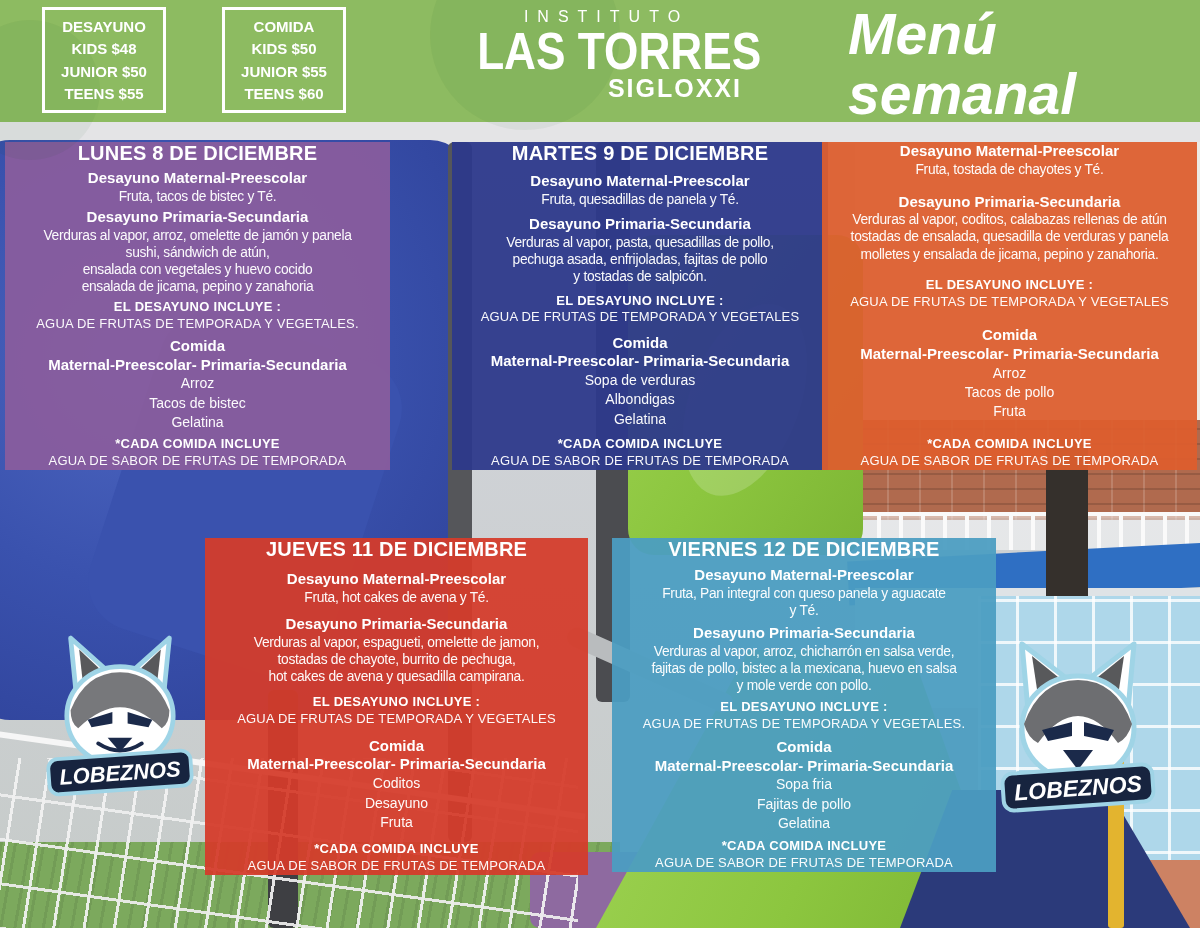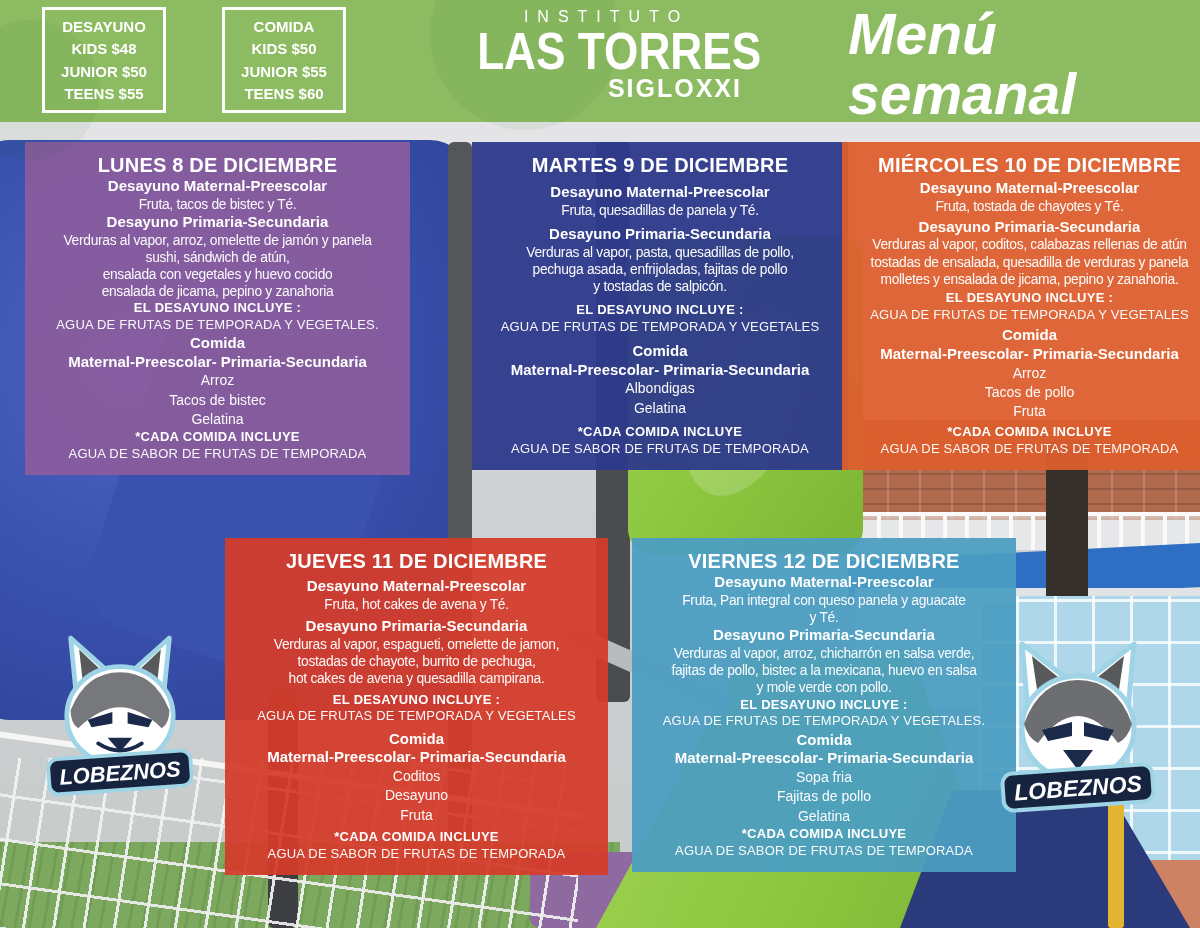--- a/index.html
+++ b/index.html
@@ -65,21 +65,21 @@
   .logo{position:absolute;left:455px;top:8px;width:295px;text-align:center;color:#fff;}
   .logo-top{font-size:16px;letter-spacing:9px;padding-left:8px;font-weight:500;}
   .logo-main{font-size:52px;font-weight:bold;line-height:.95;margin-top:1px;
     transform:scaleX(.85);transform-origin:center;white-space:nowrap;}
   .logo-sub{font-size:25px;font-weight:800;letter-spacing:2px;text-align:right;padding-right:8px;margin-top:-2px;}
   .menu-title{position:absolute;left:848px;top:4px;width:290px;color:#fff;
     font-style:italic;font-weight:bold;font-size:57px;line-height:1.06;}
 
   
   .card{position:absolute;z-index:2;box-sizing:border-box;color:#fff;text-align:center;
-    display:flex;flex-direction:column;justify-content:space-between;padding:12px 8px;margin-left:20px;}
+    display:flex;flex-direction:column;justify-content:space-between;padding:0 8px;}
   .card-0{left:5px;  top:142px;width:385px;min-height:328px;background:rgba(138,92,157,.93);}
   .card-1{left:452px;top:142px;width:376px;min-height:328px;background:rgba(45,57,139,.95);}
   .card-2{left:822px;top:142px;width:375px;min-height:328px;background:rgba(221,94,46,.94);}
   .card-3{left:205px;top:538px;width:383px;min-height:337px;background:rgba(213,60,42,.94);}
   .card-4{left:612px;top:538px;width:384px;min-height:334px;background:rgba(75,157,193,.94);}
   .card-title{font-size:20px;font-weight:bold;margin:0;line-height:1.15;letter-spacing:.2px;}
   .b-label{font-size:15px;font-weight:bold;line-height:1.25;}
   .body{font-size:13.8px;line-height:1.24;letter-spacing:-.3px;color:rgba(255,255,255,.97);
     white-space:pre-line;}
   .small-b{font-size:13px;font-weight:bold;letter-spacing:.3px;line-height:1.3;}
@@ -198,31 +198,31 @@
 pechuga asada, enfrijoladas, fajitas de pollo
 y tostadas de salpicón.</div>
     </div>
     <div>
       <div class="small-b">EL DESAYUNO INCLUYE :</div>
       <div class="small">AGUA DE FRUTAS DE TEMPORADA Y VEGETALES</div>
     </div>
     <div>
       <div class="b-label">Comida</div>
       <div class="b-label">Maternal-Preescolar- Primaria-Secundaria</div>
+      <div class="item">Sopa de verduras</div>
       <div class="item">Albondigas</div>
       <div class="item">Gelatina</div>
     </div>
     <div>
       <div class="small-b">*CADA COMIDA INCLUYE</div>
       <div class="small">AGUA DE SABOR DE FRUTAS DE TEMPORADA</div>
     </div>
   </section>
 
   <section class="card card-2">
-    <h2 class="card-title">MIÉRCOLES 10 DE DICIEMBRE</h2>
     <div>
       <div class="b-label">Desayuno Maternal-Preescolar</div>
       <div class="body">Fruta, tostada de chayotes y Té.</div>
     </div>
     <div>
       <div class="b-label">Desayuno Primaria-Secundaria</div>
       <div class="body">Verduras al vapor, coditos, calabazas rellenas de atún
 tostadas de ensalada, quesadilla de verduras y panela
 molletes y ensalada de jicama, pepino y zanahoria.</div>
     </div>

